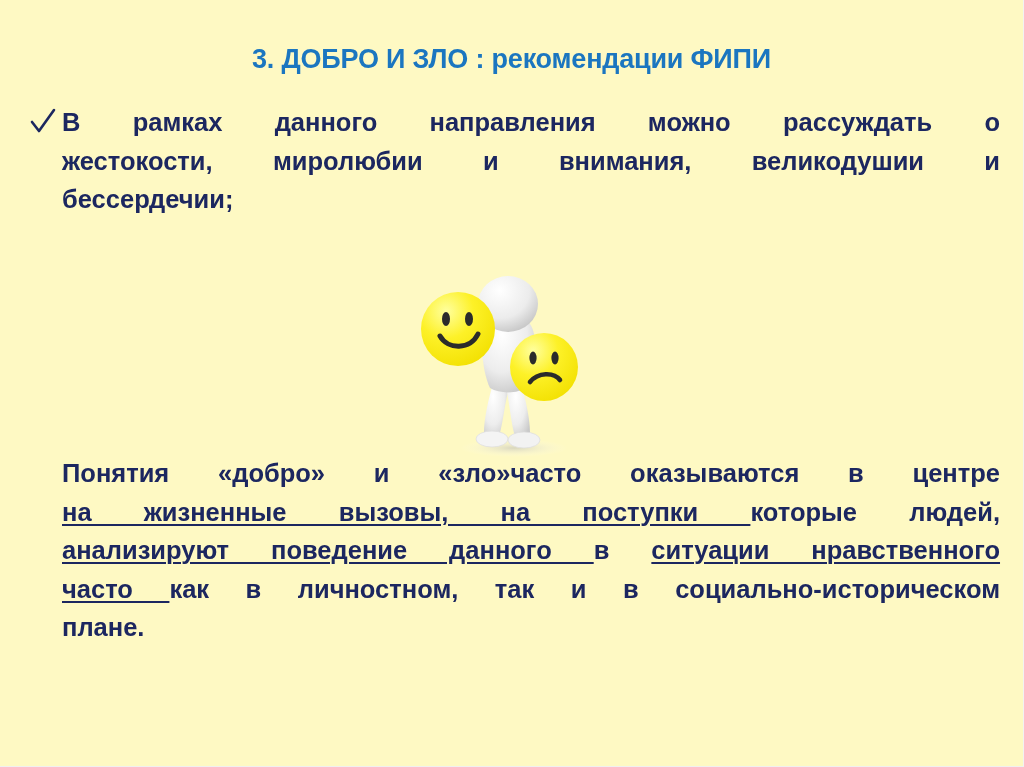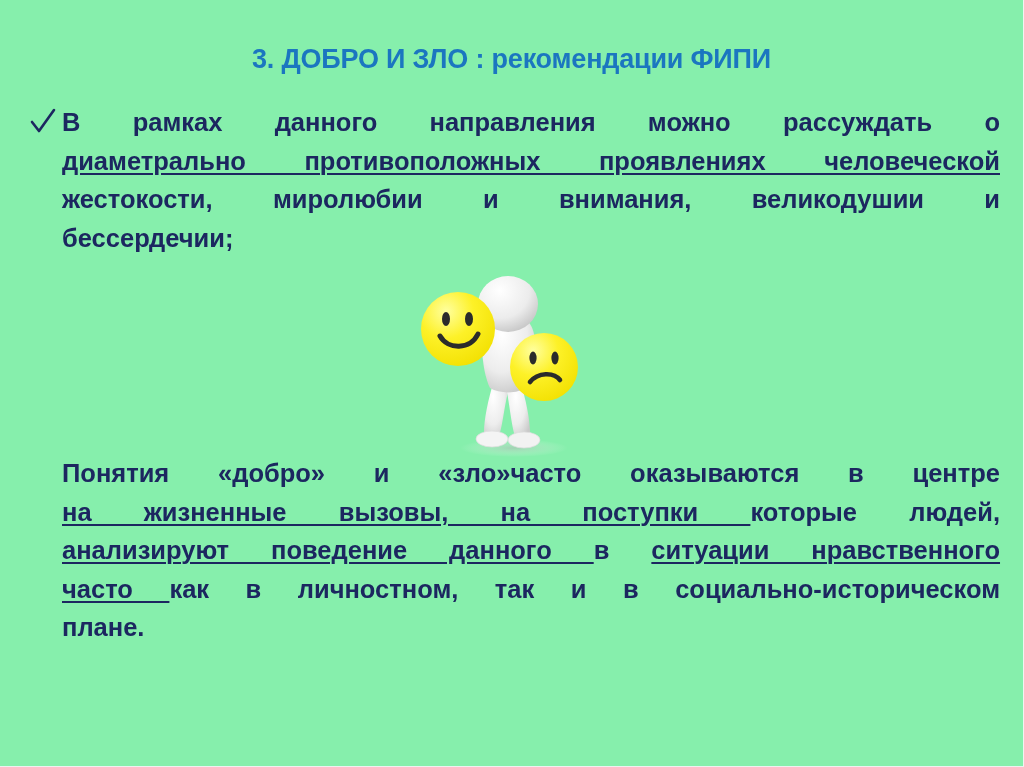--- a/index.html
+++ b/index.html
@@ -12,21 +12,21 @@
     height: 767px;
     background: #ffffff;
     font-family: "Liberation Sans", sans-serif;
     overflow: hidden;
     position: relative;
   }
 
   .slide {
     position: absolute;
     inset: 0;
-    background: #86efac;
+    background: #fef9c3;
     border-right: 1px solid #f2f2f2;
     border-bottom: 1px solid #f0f0f0;
     box-sizing: border-box;
   }
 
   
   .slide-title {
     position: absolute;
     top: 44px;
     left: 0;
@@ -111,21 +111,20 @@
   <div class="slide-title">3. ДОБРО И ЗЛО : рекомендации ФИПИ</div>
 
   <div class="check-bullet">
     <svg viewBox="0 0 26 28" width="26" height="28" aria-hidden="true">
       <path d="M2 14 L9 23 L24 2" fill="none" stroke="#1C2760" stroke-width="2.6" stroke-linecap="round" stroke-linejoin="round"></path>
     </svg>
   </div>
 
   <div class="body-block" id="para-top">
       <span class="just-line"><span>В  рамках  данного  направления  можно  рассуждать  о</span></span>
-      <span class="just-line"><span class="u">диаметрально противоположных проявлениях человеческой</span></span>
       <span class="just-line"><span>жестокости,  миролюбии  и  внимания,  великодушии  и</span></span>
       <span class="last-line"><span>бессердечии;</span></span>
     </div>
 
   <div class="illustration">
     <svg viewBox="0 0 232 190" aria-hidden="true">
       <defs>
         <radialGradient id="gbody" cx="38%" cy="28%" r="78%">
           <stop offset="0%" stop-color="#ffffff"></stop>
           <stop offset="60%" stop-color="#ededed"></stop>

